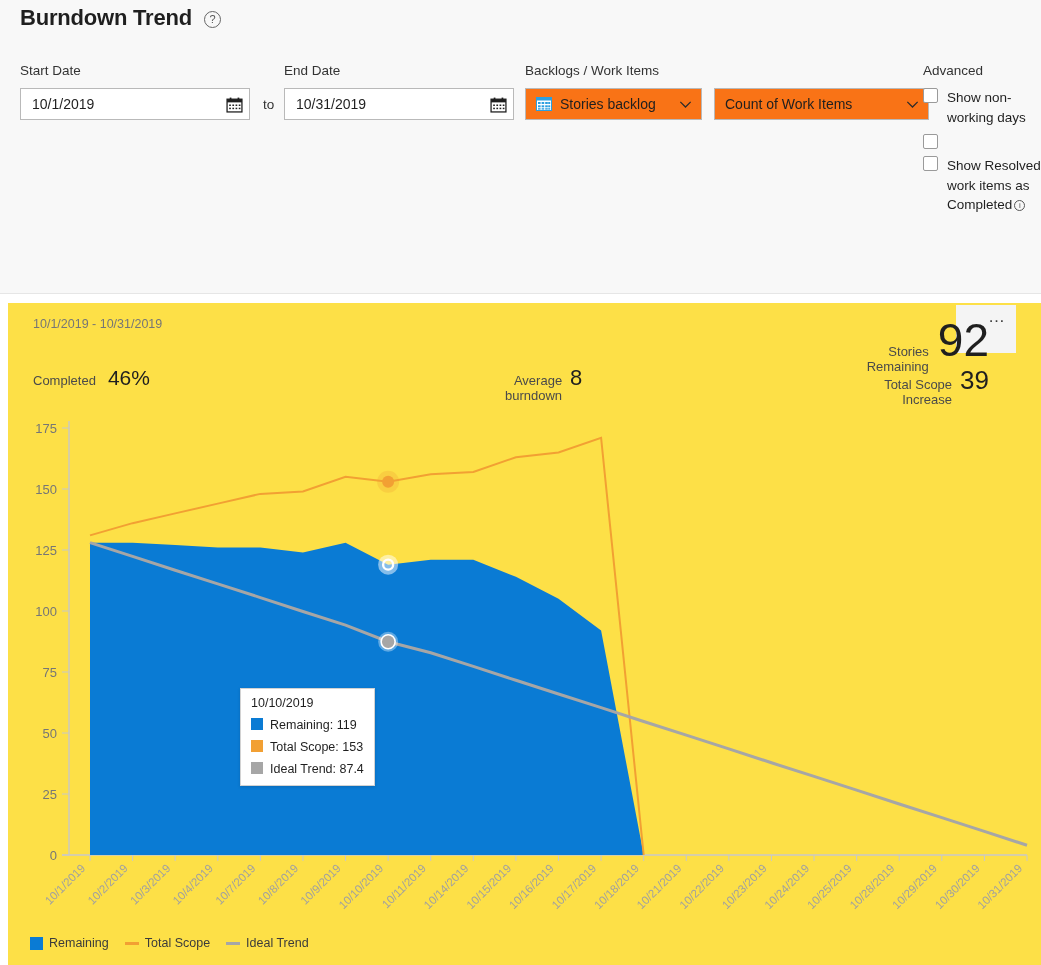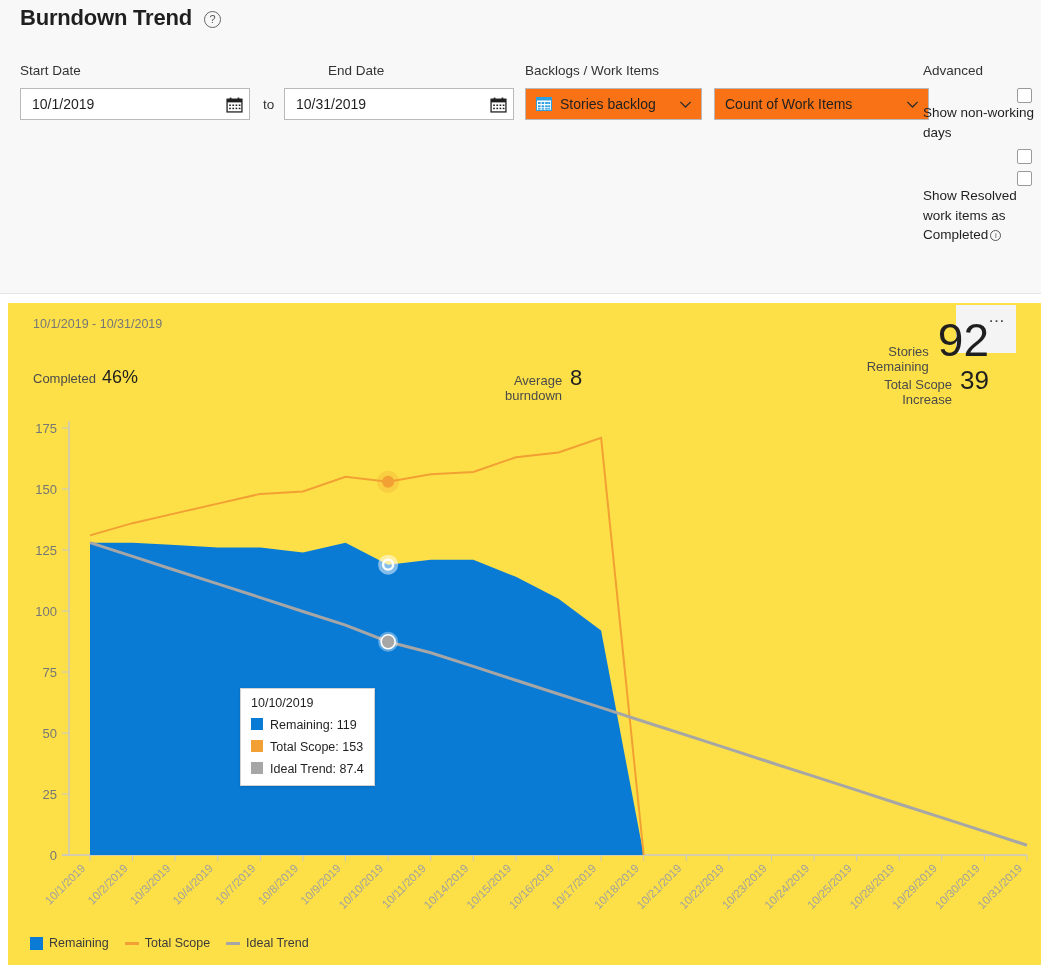--- a/index.html
+++ b/index.html
@@ -55,21 +55,21 @@
     background: #f97316; border: 1px solid #b9b9b9;
     display: flex; align-items: center; padding: 0 8px 0 10px;
     font-size: 14px; color: #1f1f1f; cursor: pointer;
   }
   .combo .ctext { flex: 1; }
   .chev { width: 15px; height: 15px; flex: 0 0 15px; color: #444; }
   .backlog-ico { width: 16px; height: 14px; flex: 0 0 16px; margin-right: 8px; }
 
   
   #advanced-col { position: absolute; left: 923px; top: 88px; width: 118px; }
-  .adv-row { display: flex; align-items: flex-end; margin-bottom: 7px; flex-direction: column; }
+  .adv-row { display: flex; align-items: flex-start; margin-bottom: 7px; }
   .cbox {
     width: 15px; height: 15px; flex: 0 0 15px;
     border: 1.3px solid #9a9a9a; border-radius: 2px;
     background: #fff; cursor: pointer; margin-right: 9px;
   }
   .adv-lbl { font-size: 13.5px; line-height: 19.5px; color: #1f1f1f; }
   .info-ico {
     display: inline-block; width: 11px; height: 11px; border-radius: 50%;
     border: 1px solid #555; font-size: 8px; line-height: 9px;
     text-align: center; color: #555; vertical-align: 1px; margin-left: 2px;
@@ -102,21 +102,21 @@
   .stat .num { color: #1f1f1f; font-weight: 300; }
 
   #stat-remaining { right: 52px; top: 14px; }
   #stat-remaining .lbl { font-size: 13px; }
   #stat-remaining .num { font-size: 46px; line-height: 46px; margin-left: 9px; }
 
   #stat-scope { right: 52px; top: 64px; }
   #stat-scope .num { font-size: 26px; line-height: 26px; margin-left: 8px; }
 
   #stat-completed { left: 25px; top: 62px; }
-  #stat-completed .num { font-size: 18px; line-height: 25px; margin-left: 6px; }
+  #stat-completed .num { font-size: 21px; line-height: 25px; margin-left: 12px; }
 
   #stat-average { left: 497px; top: 64px; justify-content: center; }
   #stat-average .num { font-size: 22px; line-height: 22px; margin-left: 8px; }
 
   
   #plot { position: absolute; left: 0; top: 110px; width: 1033px; height: 552px; }
   svg { display: block; }
   .tick-lbl { font-size: 13px; fill: #767676; font-family: "Liberation Sans", sans-serif; }
   .xtick-lbl { font-size: 11.5px; fill: #a0a0a0; font-family: "Liberation Sans", sans-serif; }
 
@@ -167,21 +167,21 @@
         <rect x="3" y="11" width="1.6" height="1.4"></rect>
           <rect x="6" y="11" width="1.6" height="1.4"></rect>
         <rect x="9" y="11" width="1.6" height="1.4"></rect>
           <rect x="12" y="11" width="1.6" height="1.4"></rect>
       </g>
     </svg>
   </div>
 
   <div id="to-label">to</div>
 
-  <div class="field-label" style="left:284px; top:63px;margin-left:44px;">End Date</div>
+  <div class="field-label" style="left:284px; top:63px;">End Date</div>
   <div class="date-box" style="left:284px; top:88px; width:230px;">
     <span class="val" title="End Date">10/31/2019</span>
     <svg class="cal-ico" viewBox="0 0 16 16">
       <rect x="1" y="3" width="14" height="12" fill="none" stroke="#1f1f1f" stroke-width="1.2"></rect>
       <rect x="1" y="3" width="14" height="3" fill="#1f1f1f"></rect>
       <rect x="3.5" y="1.5" width="1.6" height="3" fill="#1f1f1f"></rect>
       <rect x="10.9" y="1.5" width="1.6" height="3" fill="#1f1f1f"></rect>
       <g fill="#1f1f1f">
         <rect x="3" y="8" width="1.6" height="1.4"></rect>
           <rect x="6" y="8" width="1.6" height="1.4"></rect>

